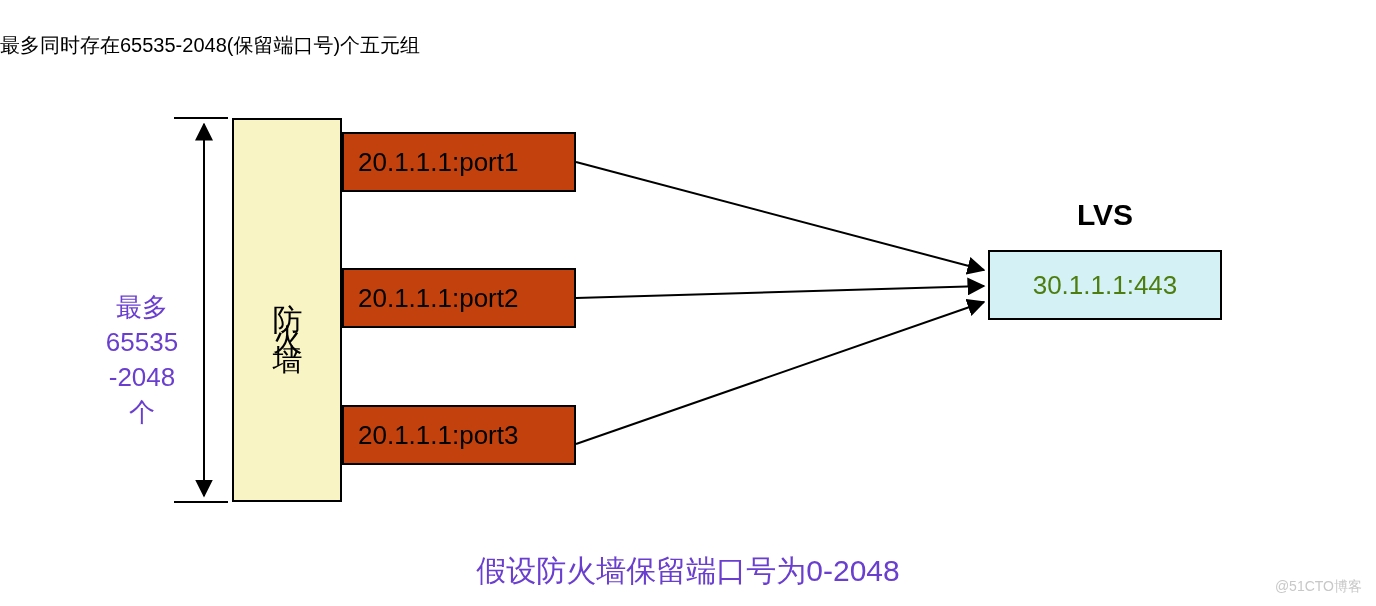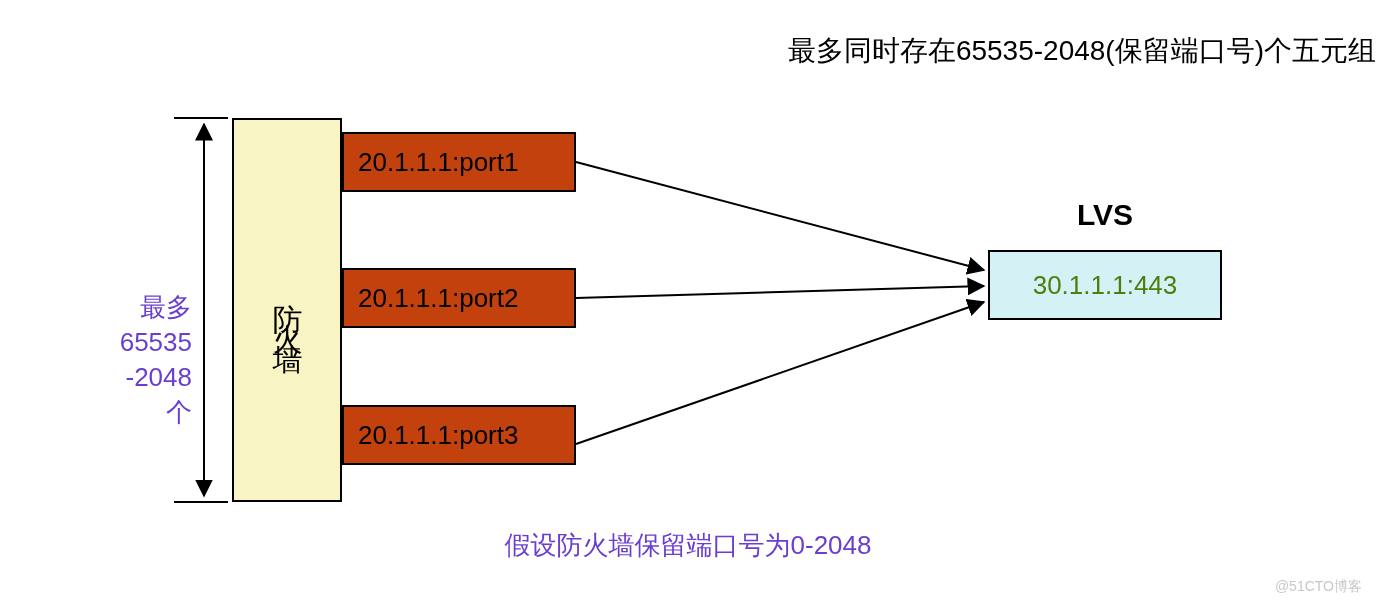--- a/index.html
+++ b/index.html
@@ -9,48 +9,48 @@
     height: 606px;
     background: #ffffff;
     font-family: "Helvetica Neue", Arial, "PingFang SC", "Microsoft YaHei", sans-serif;
     position: relative;
     overflow: hidden;
   }
   .title {
     position: absolute;
     left: 0;
     width: 1376px;
-    text-align: right;
+    text-align: left;
     top: 32px;
-    font-size: 28px;
+    font-size: 20px;
     color: #000;
   }
   .footer-note {
     position: absolute;
     left: 0;
     width: 1376px;
     text-align: center;
-    top: 528px;
-    font-size: 26px;
+    top: 551px;
+    font-size: 30px;
     color: #6a3fd0;
   }
   .watermark {
     position: absolute;
     right: 14px;
     bottom: 10px;
     font-size: 14px;
     color: #c8c8c8;
     margin-top: 28px;
   }
   .side-label {
     position: absolute;
     left: 92px;
     top: 290px;
     width: 100px;
-    text-align: right;
+    text-align: center;
     font-size: 26px;
     line-height: 1.35;
     color: #6a3fd0;
   }
   .firewall-box {
     position: absolute;
     left: 232px;
     top: 118px;
     width: 110px;
     height: 384px;

